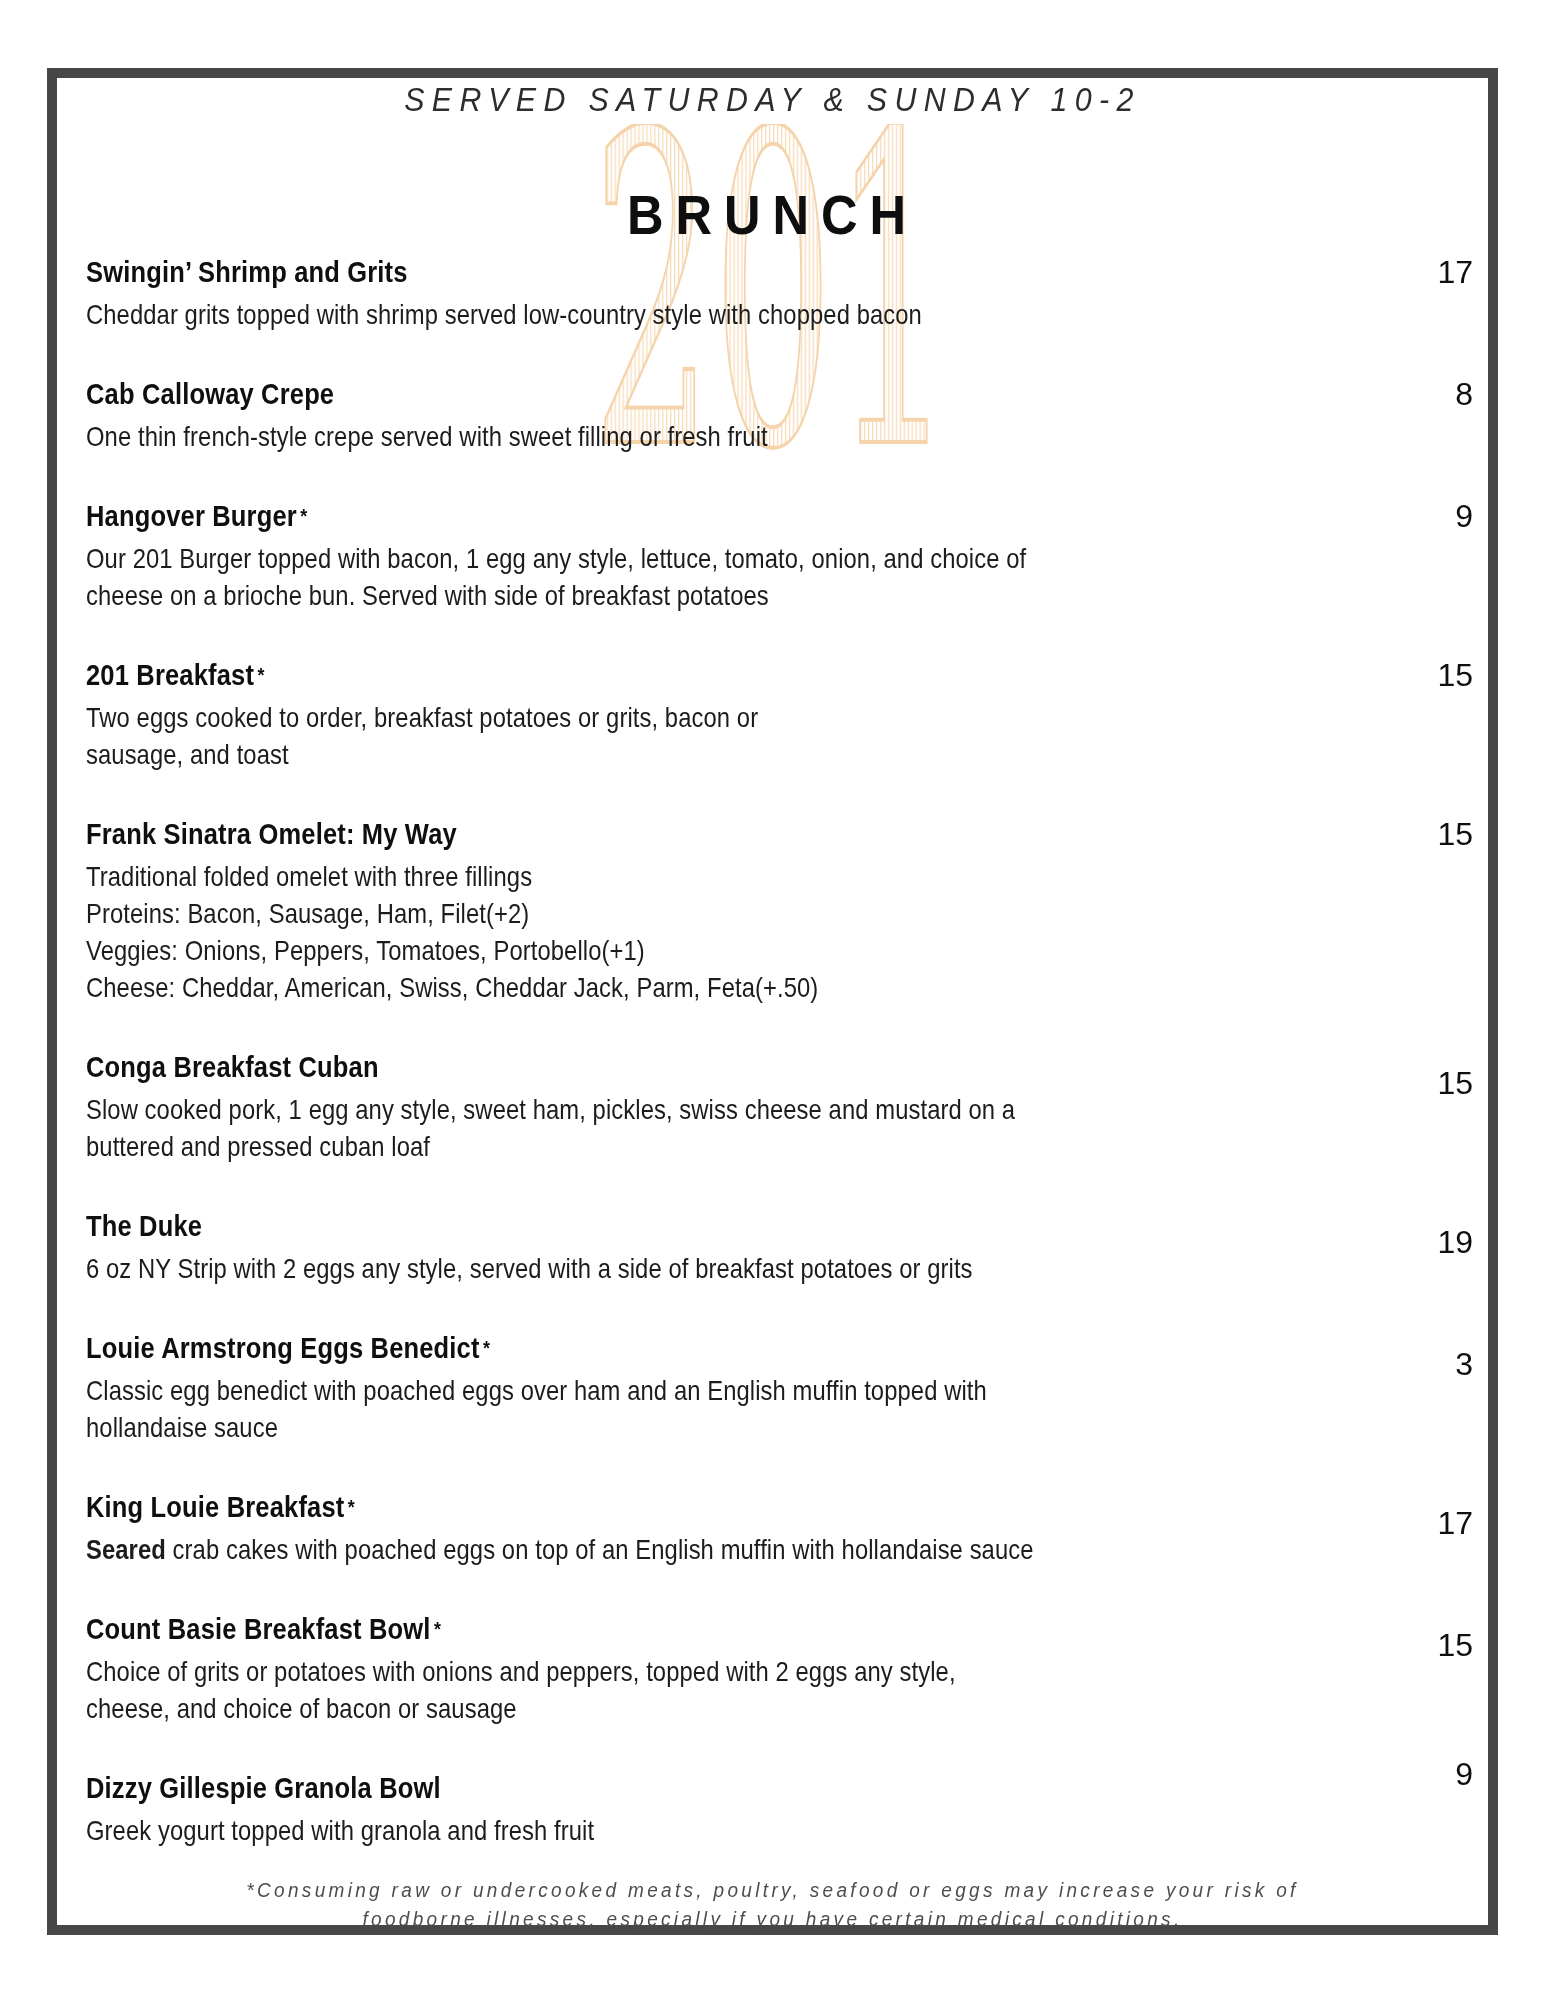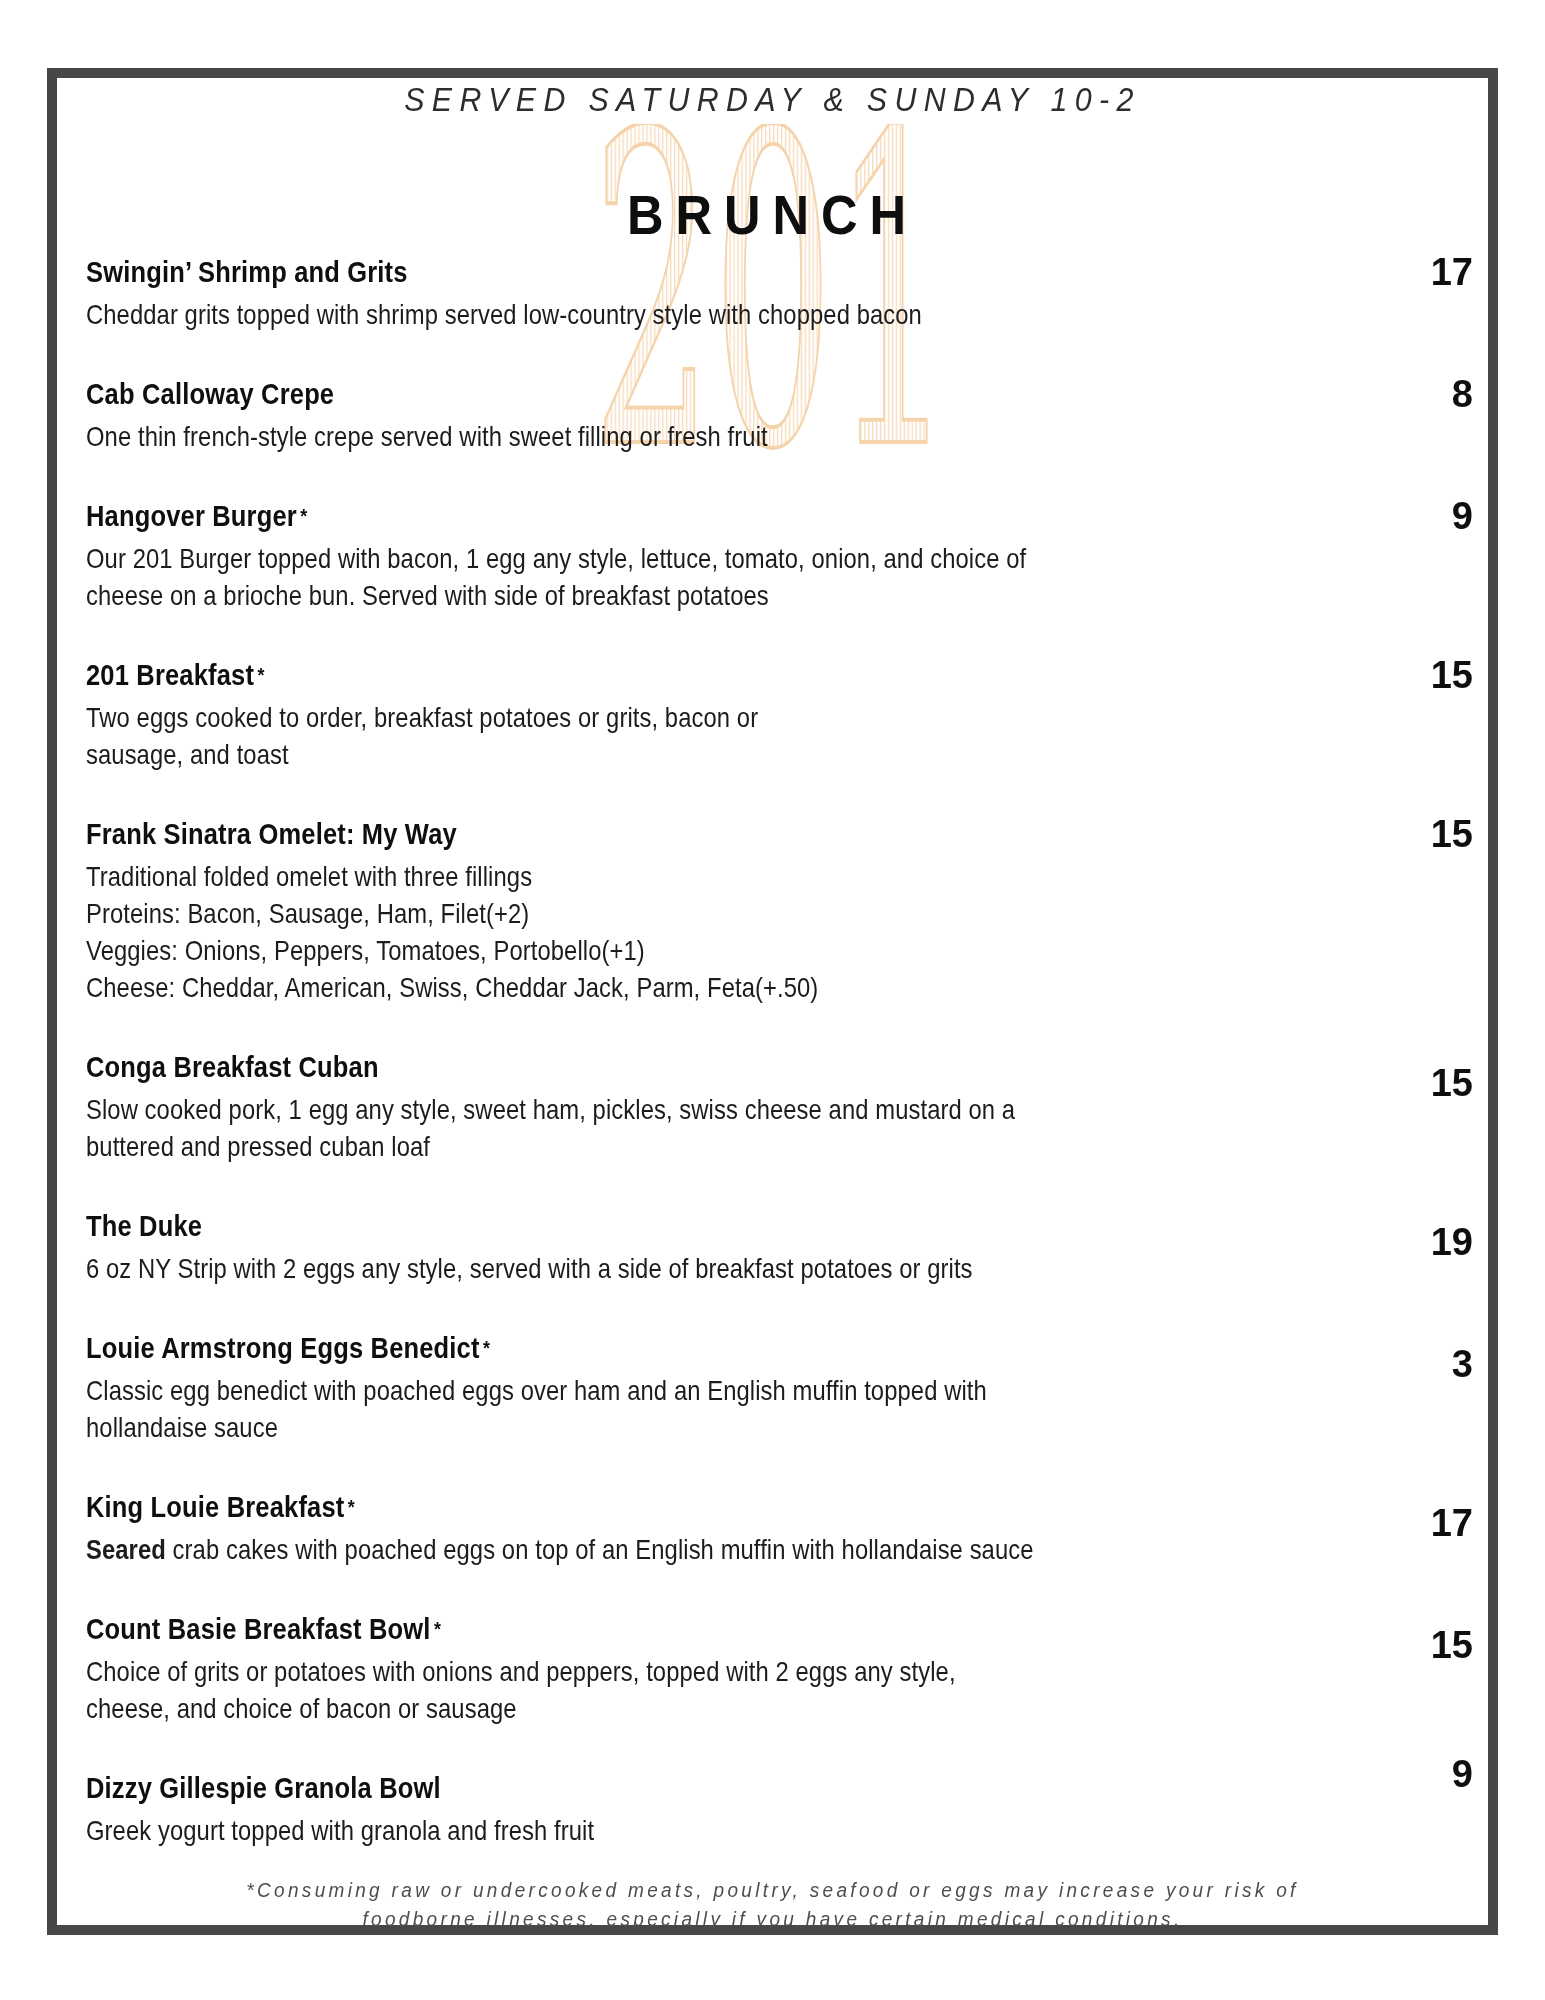--- a/index.html
+++ b/index.html
@@ -45,21 +45,21 @@
     font-size:21px; position:relative; top:-3px; margin-left:4px;
     font-weight:bold;
   }
   .dline {
     font-size:28px; line-height:37px; color:#1c1c1c;
     white-space:nowrap; letter-spacing:0.1px;
   }
   .bold-lead { font-weight:bold; }
   .price {
     position:absolute; right:0; top:3px;
-    font-size:38px; line-height:37px; font-weight:bold; color:#0f0f0f;
+    font-size:32px; line-height:37px; font-weight:normal; color:#0f0f0f;
   }
   .po-down { top:19px; }
   .po-up { top:-11px; }
   .footer {
     position:absolute; left:0; right:0; top:1876px; z-index:2;
     text-align:center; font-style:italic; color:#4d4d4d;
     font-size:20px; line-height:29px; letter-spacing:3.5px;
     transform:scaleX(0.95); transform-origin:50% 0;
   }
 </style>

